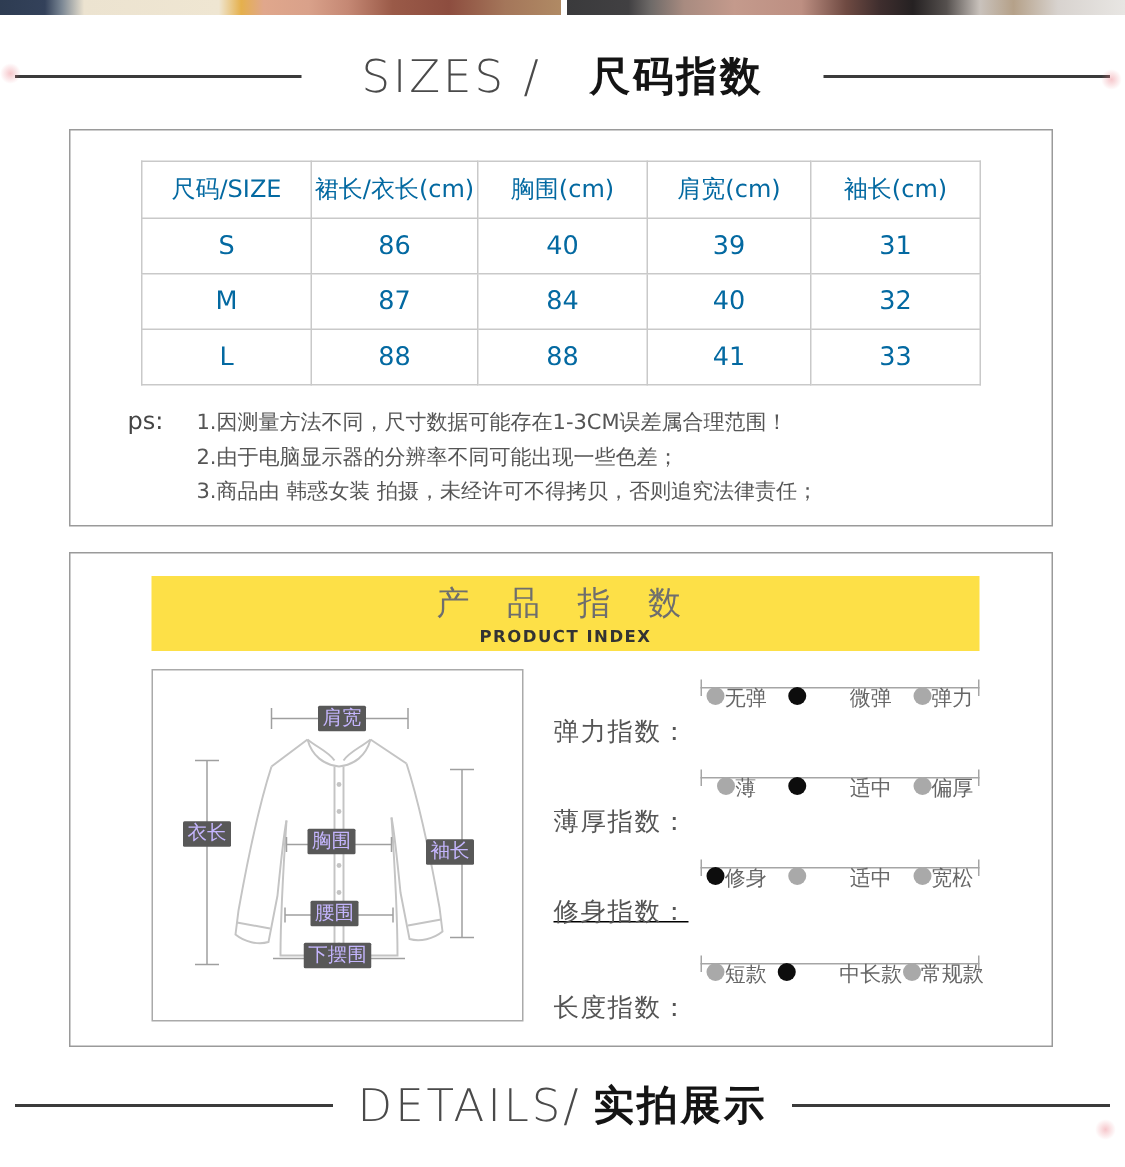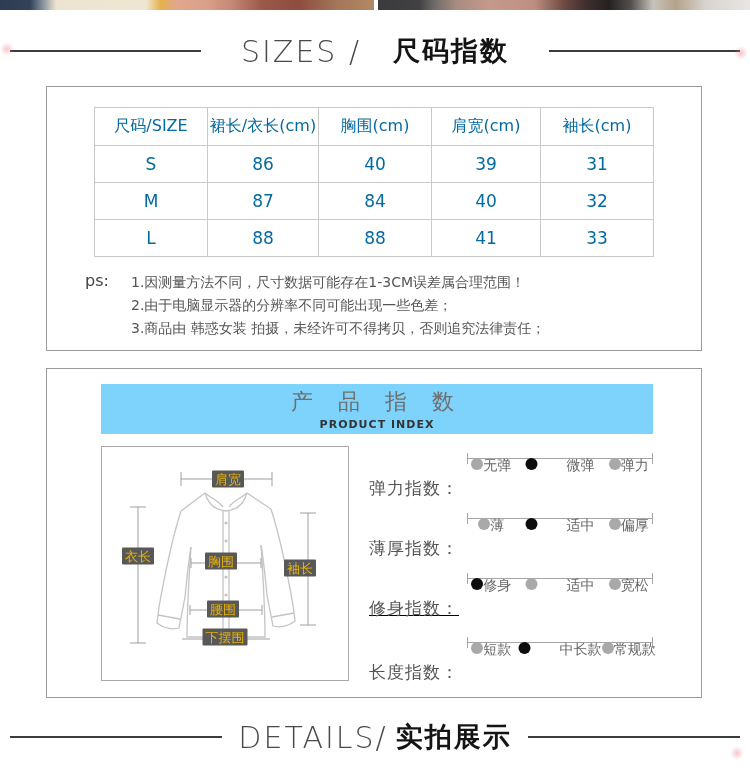--- a/index.html
+++ b/index.html
@@ -53,29 +53,29 @@
   table.size-table th:nth-child(2){ width:111px; }
   table.size-table th:nth-child(3){ width:113px; }
   table.size-table th:nth-child(4){ width:109px; }
 
   
   .notes { display:flex; margin:14px 0 0 38px; }
   .notes .ps-label { font-size:16px; color:#444; width:46px; }
   .notes .note-lines { font-size:14px; color:#555; line-height:23px; }
 
   
-  .pi-bar { width:552px; height:50px; margin:15px 0 0 54px; background:#7dd3fc;
+  .pi-bar { width:552px; height:50px; margin:15px 0 0 54px; background:#fde047;
             display:flex; flex-direction:column; align-items:center; justify-content:center; }
   .pi-bar .pi-zh { font-size:22px; color:#6e6e6e; letter-spacing:9px; font-weight:300; }
   .pi-bar .pi-en { font-size:11px; color:#333; font-weight:bold; letter-spacing:1px; margin-top:1px; }
 
   
   .pi-content { display:flex; margin-top:12px; }
   .diagram { position:relative; width:248px; height:235px; border:1px solid #aaaaaa; margin-left:54px; background:#fff; }
-  .dg-label { position:absolute; transform:translate(-50%,-50%); background:#585858; color:#eab308;
+  .dg-label { position:absolute; transform:translate(-50%,-50%); background:#585858; color:#c4b5fd;
               font-size:13px; line-height:17px; padding:0 3px; white-space:nowrap; border-radius:1px; }
 
   .indicators { margin-left:20px; padding-top:4px; }
   .ind-row { display:flex; align-items:flex-end; margin-bottom:13px; }
   .ind-row:nth-child(3){ margin-bottom:17px;text-decoration:underline; }
   .ind-label { font-size:17px; color:#555; letter-spacing:1px; line-height:18px; width:98px; white-space:nowrap; }
   .scale { position:relative; width:186px; height:47px; }
   .scale .track { position:absolute; top:8px; left:0; right:0; height:1px; background:#a5a5a5; }
   .scale .tick { position:absolute; top:3px; width:1px; height:11px; background:#a5a5a5; }
   .scale .tick.t-left { left:0; }

